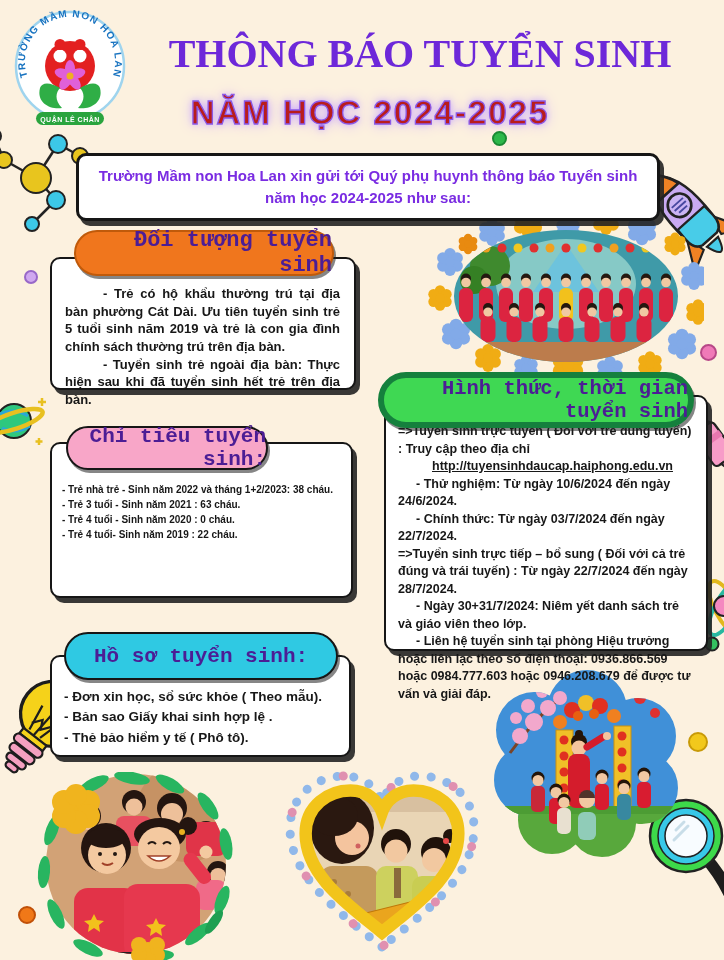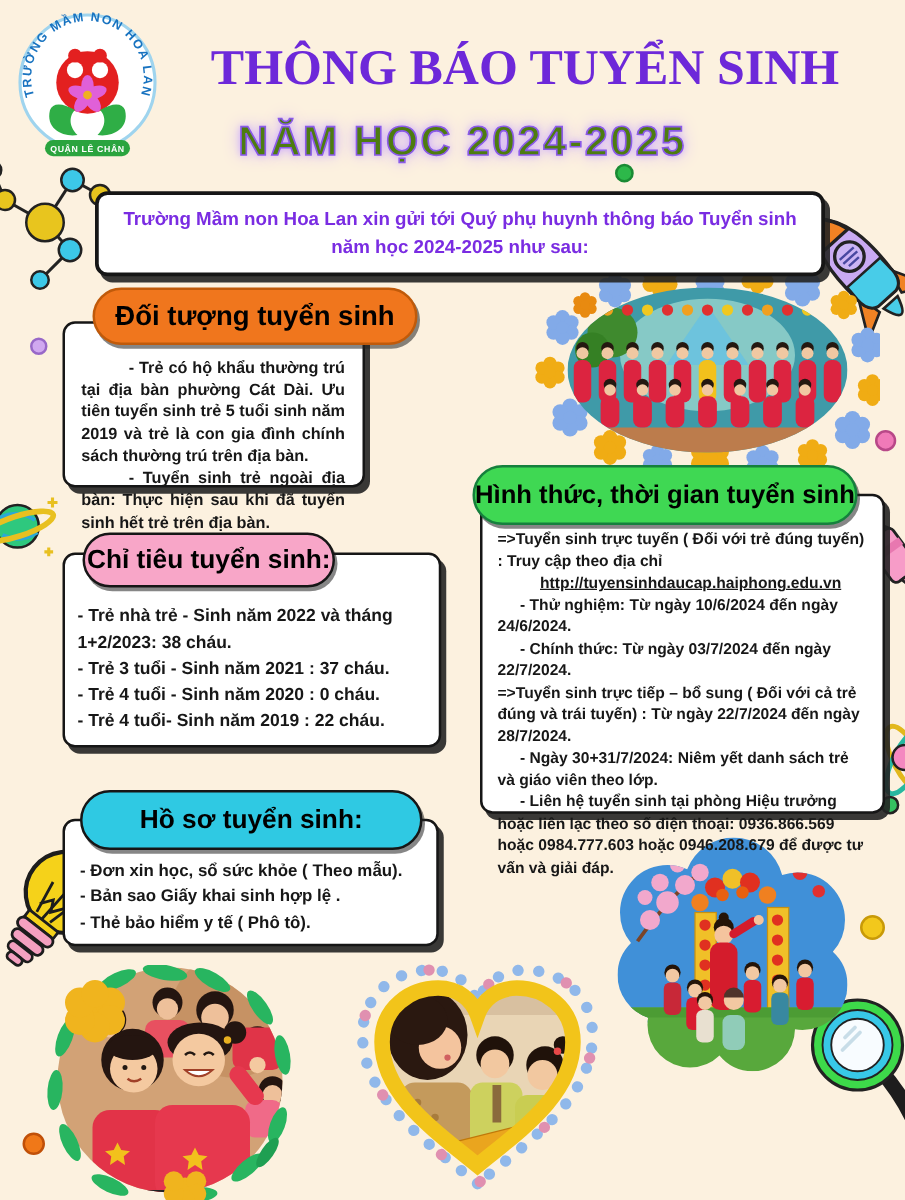--- a/index.html
+++ b/index.html
@@ -9,21 +9,21 @@
   }
   .abs{position:absolute;}
   
   .page-title{
     left:134px;top:32px;width:572px;text-align:center;
     font-family:"Liberation Serif",serif;font-weight:bold;font-size:40px;
     color:#6d28d9;letter-spacing:0px;line-height:1.1;
   }
   .page-subtitle{
     left:150px;top:94px;width:440px;text-align:center;
-    font-weight:bold;font-size:33px;letter-spacing:2px;color:#4d7c0f;
+    font-weight:bold;font-size:33px;letter-spacing:2px;color:#b91c1c;
     -webkit-text-stroke:1.3px #8a5ae8;
     text-shadow:0 0 6px #c9a6ff,0 0 14px #caa7ff;
   }
   
   .intro-box{
     left:76px;top:153px;width:578px;height:62px;background:#fff;
     border:3px solid #161616;border-radius:10px;
     box-shadow:4px 5px 0 rgba(35,35,35,.9);
     display:flex;align-items:center;justify-content:center;z-index:4;
   }
@@ -31,33 +31,33 @@
     margin:0;padding:0 18px;text-align:center;font-weight:bold;
     font-size:15px;line-height:1.45;color:#7a2ce2;
   }
   
   .card{
     background:#fff;border:2.5px solid #161616;border-radius:10px;
     box-shadow:4px 5px 0 rgba(35,35,35,.9);z-index:3;color:#171717;
   }
   .pill{
     display:flex;align-items:center;justify-content:center;
-    font-family:Liberation Sans, sans-serif;font-weight:bold;color:#000000;
+    font-family:Liberation Mono, monospace;font-weight:bold;color:#4c1d95;
     border-radius:999px;z-index:5;box-shadow:2px 3px 0 rgba(35,35,35,.55);
     text-align:right;
   }
   .pill-orange{left:74px;top:230px;width:256px;height:42px;font-size:22px;background:#f0761d;border:2px solid #c05a0a;}
   .pill-pink{left:66px;top:426px;width:198px;height:40px;font-size:21px;background:#f8a6c8;border:2px solid #161616;}
-  .pill-green{left:378px;top:372px;width:304px;height:44px;font-size:20.5px;background:#3fd853;border:2px solid #15803d;}
+  .pill-green{left:378px;top:372px;width:304px;height:44px;font-size:20.5px;background:#3fd853;border:6px solid #15803d;}
   .pill-cyan{left:64px;top:632px;width:270px;height:44px;font-size:21px;background:#2fc9e3;border:2px solid #161616;}
 
-  .card-doituong{left:50px;top:257px;width:242px;height:133px;padding:26px 14px 0 13px;box-sizing:border-box;}
+  .card-doituong{left:50px;top:257px;width:306px;height:133px;padding:26px 14px 0 13px;box-sizing:border-box;}
   .card-doituong p{margin:0;font-size:13px;font-weight:bold;line-height:1.36;text-align:justify;text-indent:38px;}
   .card-chitieu{left:50px;top:442px;width:303px;height:156px;padding:38px 8px 0 10px;box-sizing:border-box;}
-  .card-chitieu p{margin:0;font-size:14px;font-weight:bold;line-height:1.5;}
+  .card-chitieu p{margin:0;font-size:10px;font-weight:bold;line-height:1.5;}
   .card-hinhthuc{left:368px;top:395px;width:324px;height:256px;padding:26px 10px 0 12px;box-sizing:border-box;margin-left:16px;}
   .card-hinhthuc p{margin:0;font-size:12.5px;font-weight:bold;line-height:1.4;}
   .card-hinhthuc p.ind{text-indent:18px;}
   .card-hinhthuc .portal-link{text-decoration:underline;padding-left:34px;}
   .card-hoso{left:50px;top:655px;width:301px;height:102px;padding:30px 8px 0 12px;box-sizing:border-box;}
   .card-hoso p{margin:0;font-size:13.5px;font-weight:bold;line-height:1.5;}
 
   
   .dot{border-radius:50%;z-index:2;}
 </style>
@@ -343,21 +343,21 @@
     <p class="ind">- Thử nghiệm: Từ ngày 10/6/2024 đến ngày 24/6/2024.</p>
     <p class="ind">- Chính thức: Từ ngày 03/7/2024 đến ngày 22/7/2024.</p>
     <p>=&gt;Tuyển sinh trực tiếp – bổ sung ( Đối với cả trẻ đúng và trái tuyến) : Từ ngày 22/7/2024 đến ngày 28/7/2024.</p>
     <p class="ind">- Ngày 30+31/7/2024: Niêm yết danh sách trẻ và giáo viên theo lớp.</p>
     <p class="ind">- Liên hệ tuyển sinh tại phòng Hiệu trưởng hoặc liên lạc theo số điện thoại: 0936.866.569 hoặc 0984.777.603 hoặc 0946.208.679  để được tư vấn và giải đáp.</p>
   </div>
   <div class="abs pill pill-green">Hình thức, thời gian tuyển sinh</div>
 
   <div class="abs card card-chitieu">
     <p>- Trẻ nhà trẻ - Sinh năm 2022 và tháng 1+2/2023: 38 cháu.</p>
-    <p>- Trẻ 3 tuổi  -  Sinh năm 2021 : 37 cháu.</p>
+    <p>- Trẻ 3 tuổi  -  Sinh năm 2021 : 63 cháu.</p>
     <p>- Trẻ 4 tuổi  -  Sinh năm 2020 :  0 cháu.</p>
     <p>- Trẻ 4 tuổi-  Sinh năm 2019 : 22 cháu.</p>
   </div>
   <div class="abs card card-hoso">
     <p>- Đơn xin học, sổ sức khỏe ( Theo mẫu).</p>
     <p>- Bản sao Giấy khai sinh hợp lệ .</p>
     <p>- Thẻ bảo hiểm y tế ( Phô tô).</p>
   </div>
 
   <div class="abs pill pill-pink">Chỉ tiêu tuyển sinh:</div>

